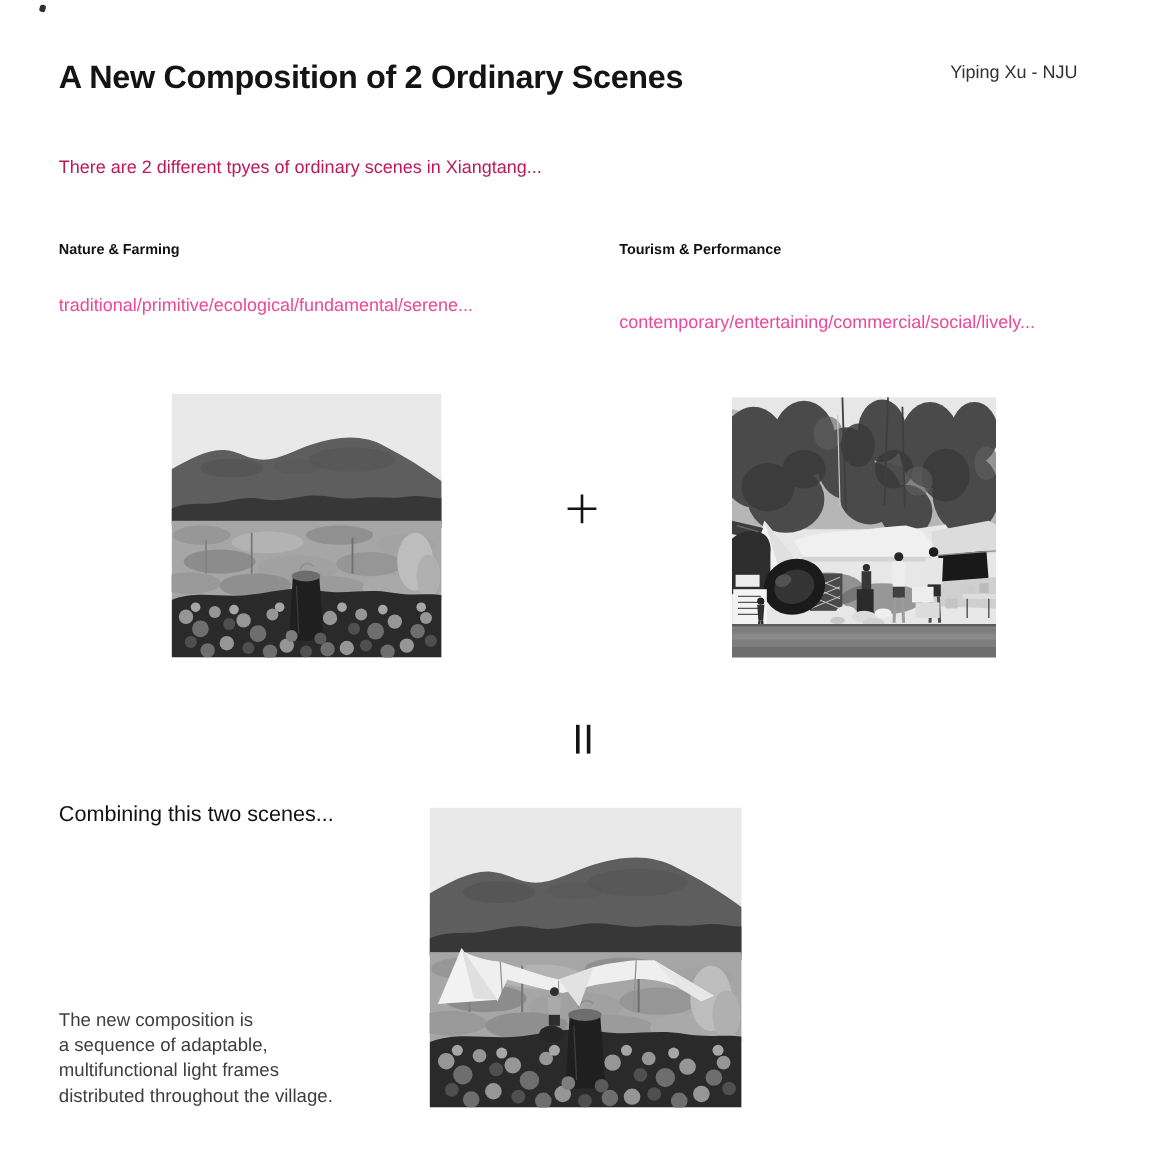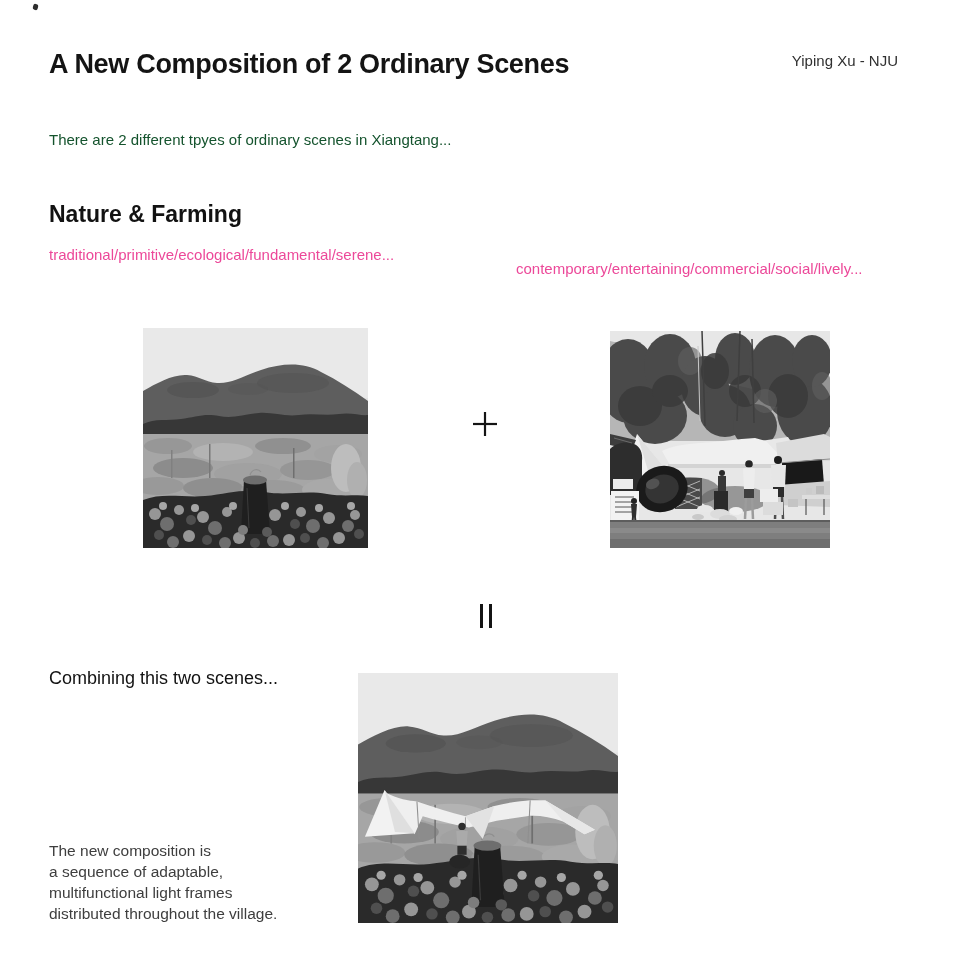--- a/index.html
+++ b/index.html
@@ -4,22 +4,22 @@
 <style>
   html,body{margin:0;padding:0;background:#ffffff;}
   .slide{
     position:relative;width:947px;height:975px;background:#ffffff;
     font-family:"Liberation Sans", sans-serif;overflow:hidden;color:#161616;
   }
   .abs{position:absolute;}
   .page-mark{left:33px;top:4px;width:5px;height:6px;background:#2e2e2e;border-radius:2px;transform:rotate(14deg);}
   .title{left:49px;top:49px;font-size:27px;font-weight:700;letter-spacing:-0.3px;color:#141414;white-space:nowrap;margin:0;}
   .author{top:52px;right:49px;font-size:15px;color:#303030;white-space:nowrap;}
-  .intro{left:49px;top:131px;font-size:15px;color:#14532d;margin:0;white-space:nowrap;}
-  .col-heading{font-size:23px;font-weight:700;color:#121212;white-space:nowrap;}
+  .intro{left:49px;top:131px;font-size:15px;color:#be185d;margin:0;white-space:nowrap;}
+  .col-heading{font-size:12px;font-weight:700;color:#121212;white-space:nowrap;}
   .heading-left{left:49px;top:201px;}
   .heading-right{left:516px;top:201px;}
   .keywords{font-size:15px;color:#ec4899;white-space:nowrap;}
   .keywords-left{left:49px;top:246px;}
   .keywords-right{left:516px;top:244px;margin-top:16px;}
   .photo{display:block;}
   .photo-nature{left:143px;top:328px;}
   .photo-tourism{left:610px;top:331px;}
   .photo-composite{left:358px;top:673px;}
   .plus-wrap{left:472px;top:411px;width:26px;height:26px;}
@@ -263,20 +263,21 @@
   <div class="abs page-mark"></div>
 
   <h1 class="abs title">A New Composition of 2 Ordinary Scenes</h1>
   <div class="abs author">Yiping Xu - NJU</div>
 
   <p class="abs intro">There are 2 different tpyes of ordinary scenes in Xiangtang...</p>
 
   <div class="abs col-heading heading-left">Nature &amp; Farming</div>
   <div class="abs keywords keywords-left">traditional/primitive/ecological/fundamental/serene...</div>
 
+  <div class="abs col-heading heading-right">Tourism &amp; Performance</div>
   <div class="abs keywords keywords-right">contemporary/entertaining/commercial/social/lively...</div>
 
   <svg class="abs photo photo-nature" role="img" width="225" height="220" viewBox="0 0 225 220" aria-label="black-and-white photo of a forested hill over a shrub field with a stone wall and tree stump">
     <use href="#scene-nature"></use>
   </svg>
 
   <div class="abs plus-wrap" role="img" aria-label="+">
     <svg width="26" height="26" viewBox="0 0 26 26">
       <line x1="13" y1="1" x2="13" y2="25" stroke="#141414" stroke-width="2.2"></line>
       <line x1="1" y1="13" x2="25" y2="13" stroke="#141414" stroke-width="2.2"></line>

